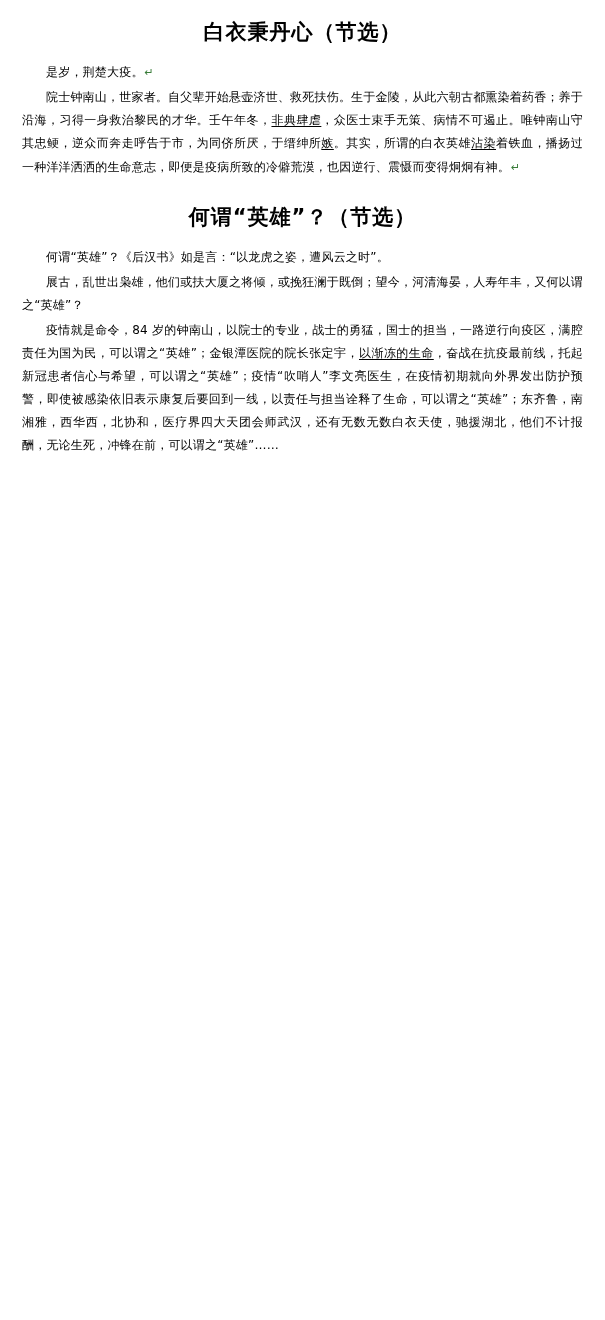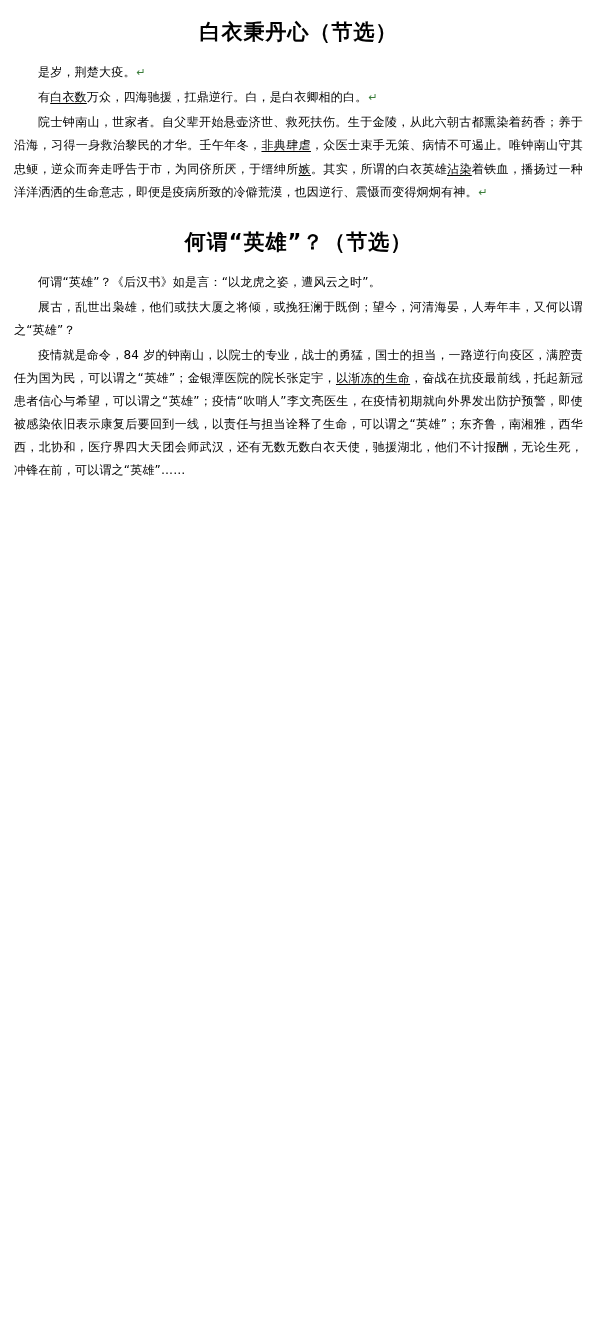--- a/index.html
+++ b/index.html
@@ -12,21 +12,21 @@
     height: 1320px;
     font-family: "DejaVu Sans", "Liberation Sans", sans-serif;
     color: #000000;
     overflow: hidden;
   }
   .page {
     position: relative;
     width: 605px;
     height: 1320px;
     box-sizing: border-box;
-    padding: 10px 22px 0 14px;
+    padding: 10px 22px 0 22px;
   }
   .doc-title {
     text-align: center;
     font-size: 21px;
     font-weight: bold;
     letter-spacing: 1px;
     margin: 8px 0 14px 0;
     line-height: 1.4;
   }
   .doc-title.second {
@@ -63,21 +63,20 @@
   .sect { margin-bottom: 4px; }
 </style>
 </head>
 <body>
 
 <div class="page">
 
   <div class="sect">
     <div class="doc-title">白衣秉丹心（节选）</div>
     <p class="para mark-end"><span>是岁，荆楚大疫。</span></p>
-    <p class="para mark-end"><span>有</span><span class="u">白衣数</span><span>万众，四海驰援，扛鼎逆行。白，是白衣卿相的白。</span></p>
     <p class="para mark-end"><span>院士钟南山，世家者。自父辈开始悬壶济世、救死扶伤。生于金陵，从此六朝古都熏染着药香；养于沿海，习得一身救治黎民的才华。壬午年冬，</span><span class="u">非典肆虐</span><span>，众医士束手无策、病情不可遏止。唯钟南山守其忠鲠，逆众而奔走呼告于市，为同侪所厌，于缙绅所</span><span class="u">嫉</span><span>。其实，所谓的白衣英雄</span><span class="u">沾染</span><span>着铁血，播扬过一种洋洋洒洒的生命意志，即便是疫病所致的冷僻荒漠，也因逆行、震慑而变得炯炯有神。</span></p>
   </div>
 
   <div class="sect">
   </div>
 
   <div class="sect">
     <div class="doc-title third">何谓“英雄”？（节选）</div>
     <p class="para"><span>何谓“英雄”？《后汉书》如是言：“以龙虎之姿，遭风云之时”。</span></p>
     <p class="para"><span>展古，乱世出枭雄，他们或扶大厦之将倾，或挽狂澜于既倒；望今，河清海晏，人寿年丰，又何以谓之“英雄”？</span></p>

